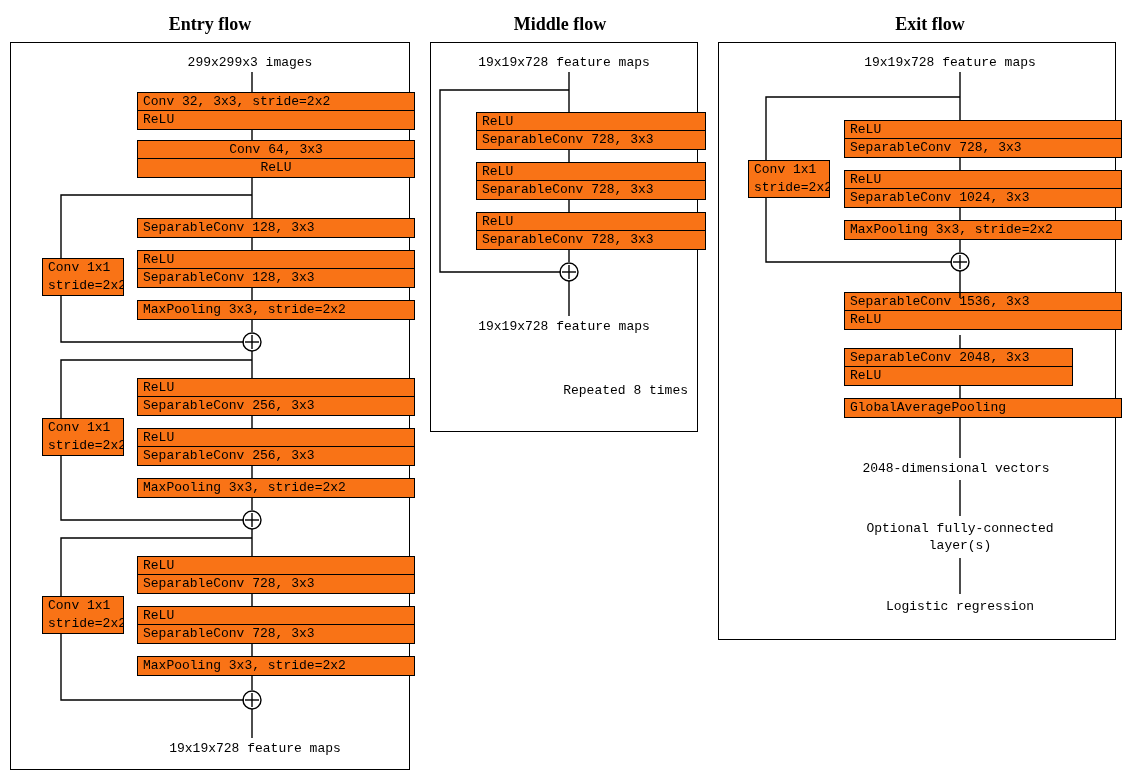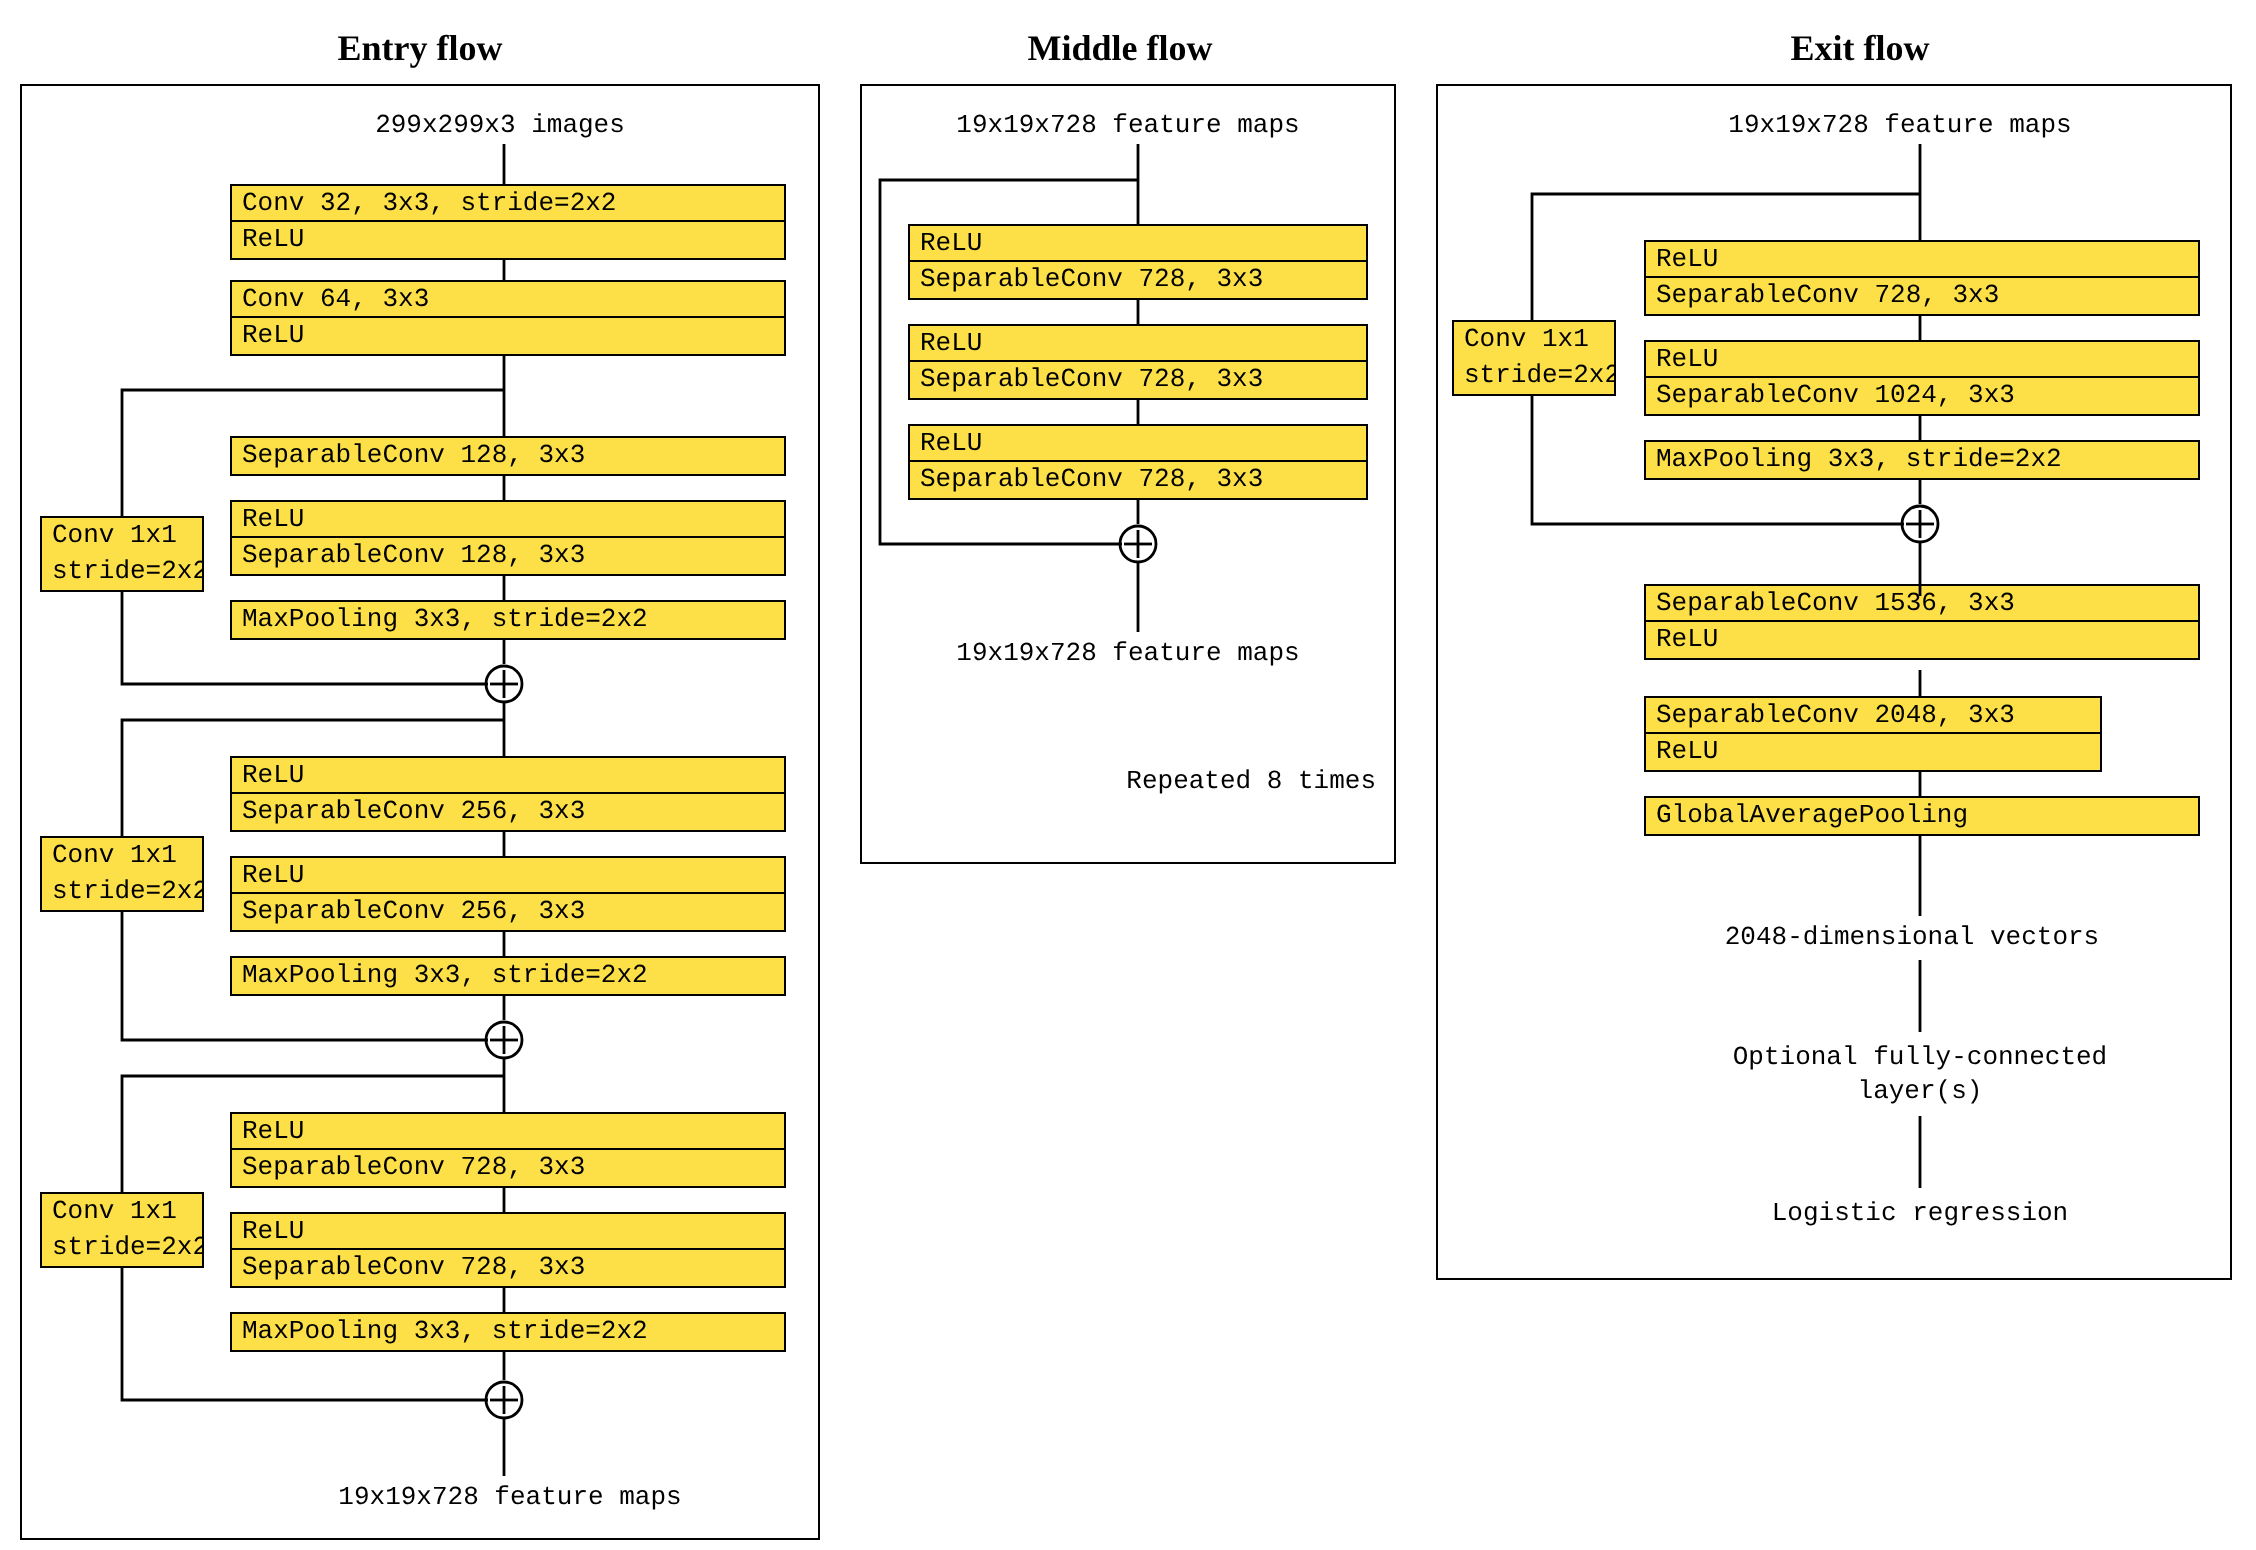--- a/index.html
+++ b/index.html
@@ -24,21 +24,22 @@
     font-family: Liberation Serif, serif;
   }
   .panel {
     border: 1.4px solid #000;
     box-sizing: border-box;
     background: #fff;
   }
   .block {
     border: 1.4px solid #000;
     box-sizing: border-box;
-    background: #fde047;
+    background: #f97316;
+    margin-left: 22px;
   }
   .row {
     border-bottom: 1.4px solid #000;
     padding: 0 5px;
     line-height: 17px;
     height: 18px;
     box-sizing: border-box;
     white-space: nowrap;
     overflow: hidden;
   }
@@ -63,21 +64,21 @@
   <div class="abs title" style="left:110px; top:14px; width:200px;">Entry flow</div>
 
   <div class="abs panel" style="left:10px; top:42px; width:400px; height:728px;"></div>
 
   <div class="abs label" style="left:110px; top:54px; width:280px;">299x299x3 images</div>
 
   <div class="abs block" style="left:115px; top:92px; width:278px;">
     <div class="row">Conv 32, 3x3, stride=2x2</div>
     <div class="row">ReLU</div>
   </div>
-  <div class="abs block" style="left:115px; top:140px; width:278px;">
+  <div class="abs block" style="left:115px; top:140px; width:278px;text-align:center;">
     <div class="row">Conv 64, 3x3</div>
     <div class="row">ReLU</div>
   </div>
 
   <div class="abs block" style="left:20px; top:258px; width:82px;">
     <div class="row" style="border-bottom:none">Conv 1x1</div>
     <div class="row">stride=2x2</div>
   </div>
   <div class="abs block" style="left:115px; top:218px; width:278px;">
     <div class="row">SeparableConv 128, 3x3</div>

